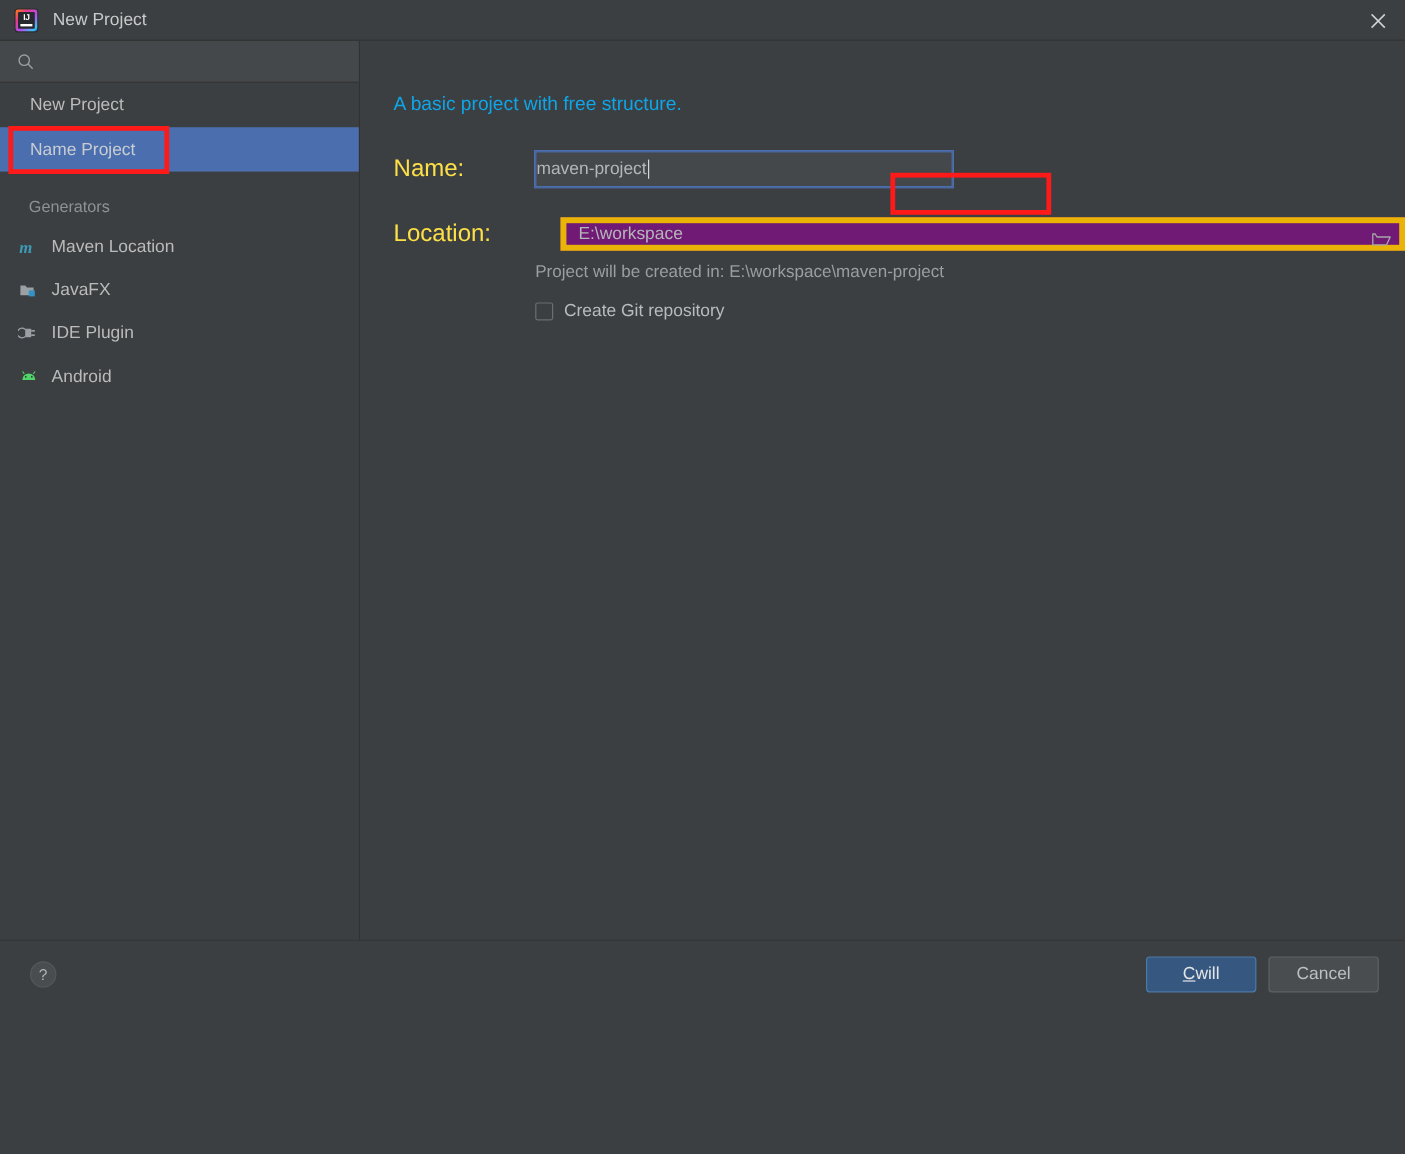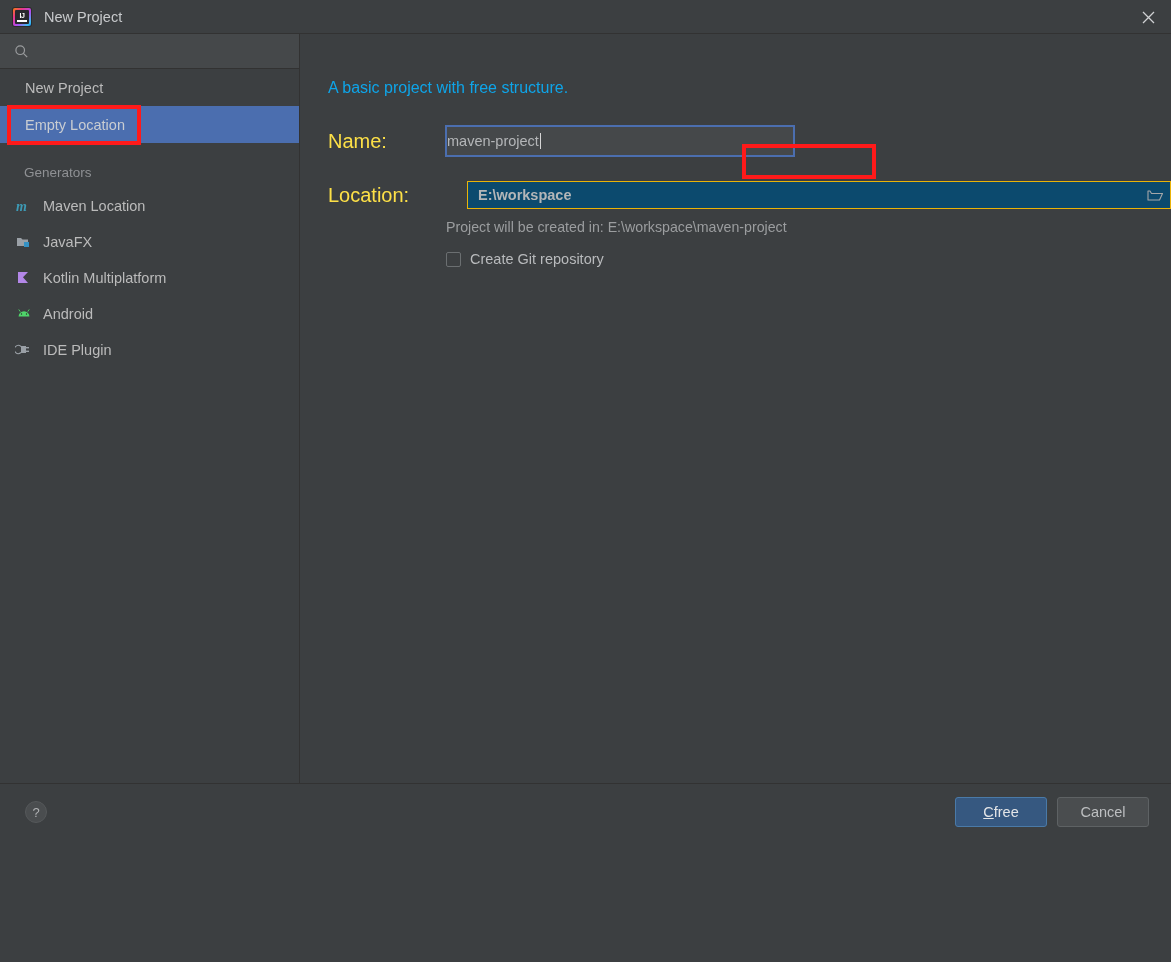--- a/index.html
+++ b/index.html
@@ -231,26 +231,25 @@
     background: #d6d6d6;
     margin-left: 1px;
     vertical-align: middle;
   }
 
   
   #location-field {
     position: relative;
     width: 704px;
     height: 28px;
-    background: #0c4a6e;
-    border: 1px solid #eab308;
+    background: #701a75;
+    border: 5px solid #eab308;
     display: flex;
     align-items: center;
     cursor: text;
-    font-weight: bold;
   }
   #location-value {
     font-size: 14.5px;
     color: #b4b6b8;
     padding-left: 10px;
     white-space: nowrap;
   }
   #browse-button {
     position: absolute;
     right: 0;
@@ -399,21 +398,21 @@
           </span>
           <span id="search-text"></span>
         </div>
       </div>
 
       <div class="nav-list">
         <div class="nav-item">
           <span>New Project</span>
         </div>
         <div class="nav-item selected">
-          <span>Empty Location</span>
+          <span>Name Project</span>
         </div>
       </div>
 
       <div class="section-label">Generators</div>
 
       <div class="gen-list">
 
         <div class="gen-item">
           <span class="gen-icon">
             <svg width="18" height="18" viewBox="0 0 18 18">
@@ -426,54 +425,46 @@
         <div class="gen-item">
           <span class="gen-icon">
             <svg width="18" height="18" viewBox="0 0 18 18">
               <path d="M2 5 L2 13 L13 13 L13 6.5 L7.5 6.5 L6 5 Z" fill="#9aa0a6"></path>
               <rect x="9" y="9" width="5" height="5" fill="#3592c4"></rect>
             </svg>
           </span>
           <span class="gen-label">JavaFX</span>
         </div>
 
+
+
         <div class="gen-item">
           <span class="gen-icon">
             <svg width="18" height="18" viewBox="0 0 18 18">
-              <path d="M3 3 L13 3 L8 8.3 L13 14 L3 14 Z" fill="#b387e8"></path>
+              <path d="M6 5 L11 5 L11 12 L6 12 Z" fill="#9aa0a6"></path>
+              <rect x="11" y="6" width="3" height="1.4" fill="#9aa0a6"></rect>
+              <rect x="11" y="9.6" width="3" height="1.4" fill="#9aa0a6"></rect>
+              <path d="M6 5.5 A4 4 0 1 0 6 11.5" stroke="#9aa0a6" stroke-width="1.1" fill="none"></path>
             </svg>
           </span>
-          <span class="gen-label">Kotlin Multiplatform</span>
-        </div>
-
+          <span class="gen-label">IDE Plugin</span>
+        </div>
 
         <div class="gen-item">
           <span class="gen-icon">
             <svg width="18" height="18" viewBox="0 0 18 18">
               <path d="M3.6 11.6 A5.4 5.4 0 0 1 14.4 11.6 Z" fill="#4fd46a"></path>
               <circle cx="6.5" cy="9" r="0.7" fill="#2b2b2b"></circle>
               <circle cx="11.5" cy="9" r="0.7" fill="#2b2b2b"></circle>
               <path d="M5 6.3 L4 4.8 M13 6.3 L14 4.8" stroke="#4fd46a" stroke-width="0.9" stroke-linecap="round"></path>
             </svg>
           </span>
           <span class="gen-label">Android</span>
         </div>
 
-        <div class="gen-item">
-          <span class="gen-icon">
-            <svg width="18" height="18" viewBox="0 0 18 18">
-              <path d="M6 5 L11 5 L11 12 L6 12 Z" fill="#9aa0a6"></path>
-              <rect x="11" y="6" width="3" height="1.4" fill="#9aa0a6"></rect>
-              <rect x="11" y="9.6" width="3" height="1.4" fill="#9aa0a6"></rect>
-              <path d="M6 5.5 A4 4 0 1 0 6 11.5" stroke="#9aa0a6" stroke-width="1.1" fill="none"></path>
-            </svg>
-          </span>
-          <span class="gen-label">IDE Plugin</span>
-        </div>
-
       </div>
     </div>
 
     <div id="main">
 
       <div id="description">A basic project with free structure.</div>
 
       <div class="form-row" id="name-row">
         <div class="form-label">Name:</div>
         <div id="name-field">
@@ -507,21 +498,21 @@
     <div class="annotation-box" id="annot-empty-project"></div>
   </div>
 
   <div id="footer">
     <div id="help-button">
       <span>?</span>
     </div>
     <div id="footer-buttons">
       <div class="dlg-button" id="create-button">
         <span class="mnemonic">C</span>
-          <span>free</span>
+          <span>will</span>
       </div>
       <div class="dlg-button" id="cancel-button">
         <span>Cancel</span>
       </div>
     </div>
   </div>
 
 </div>
 
 </body></html>

